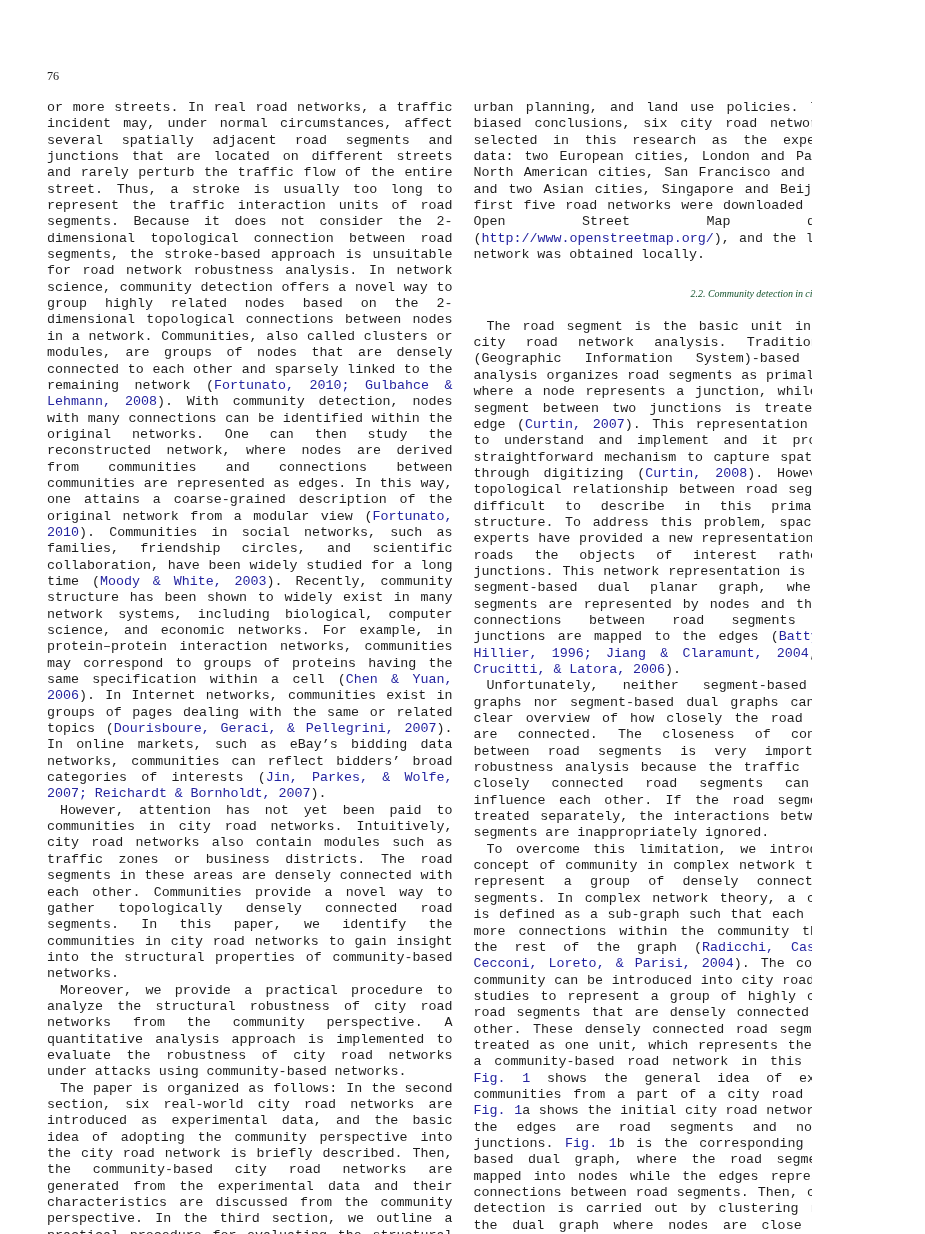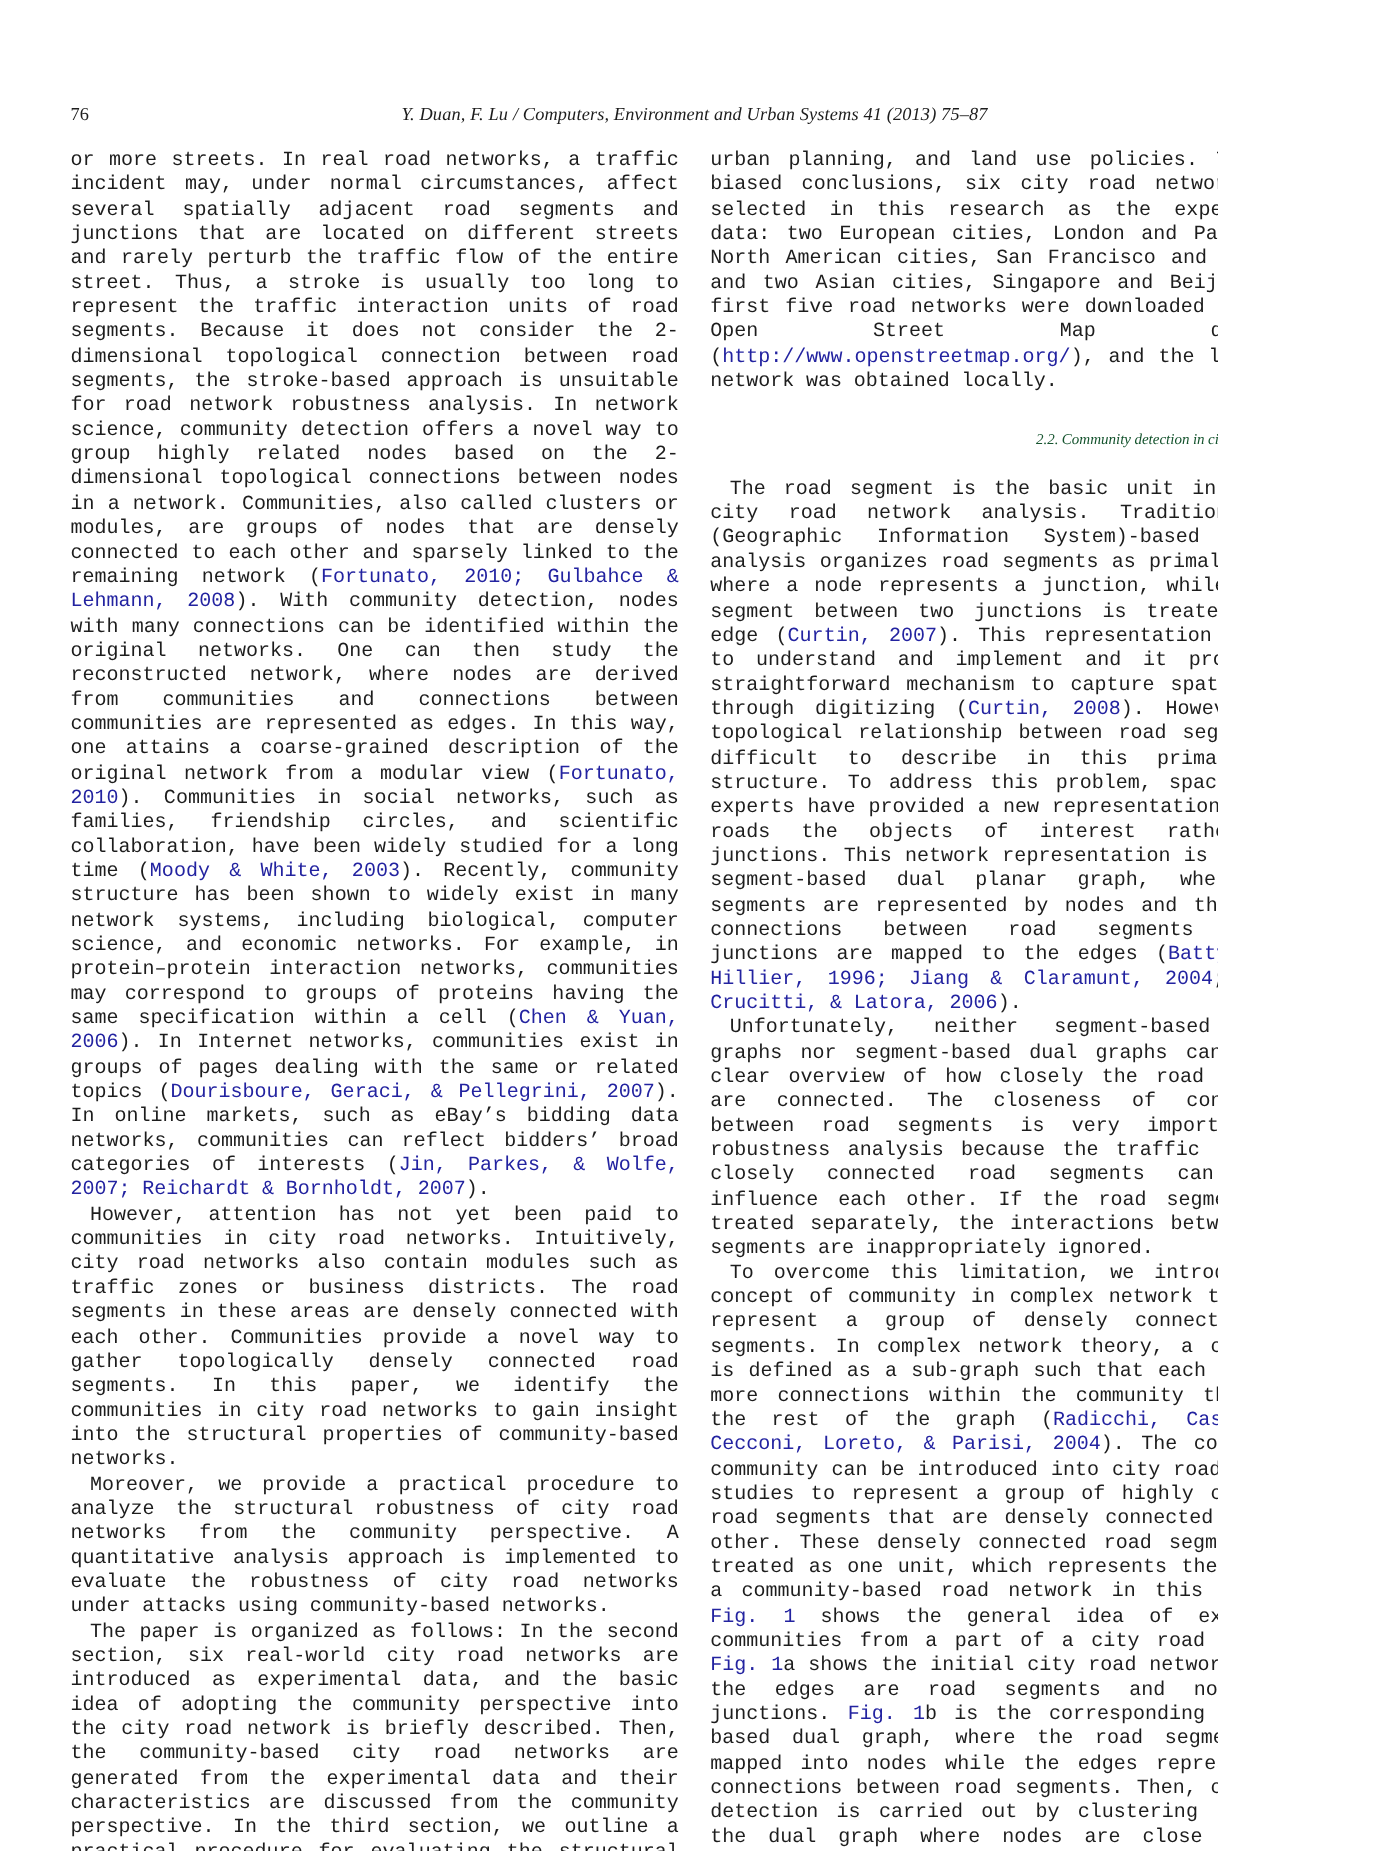--- a/index.html
+++ b/index.html
@@ -74,21 +74,20 @@
     text-decoration: none;
     cursor: pointer;
   }
 </style>
 </head>
 <body>
 
 <div class="page" style="--text-color: #1d1d1d; --link-color: #2323a0;">
   <div class="header">
     <span class="pagenum">76</span>
-    <span class="running-title">Y. Duan, F. Lu / Computers, Environment and Urban Systems 41 (2013) 75–87</span>
   </div>
   <div class="cols">
     <div class="col" id="col-left">
         <p class="para">or more streets. In real road networks, a traffic incident may, under normal circumstances, affect several spatially adjacent road segments and junctions that are located on different streets and rarely perturb the traffic flow of the entire street. Thus, a stroke is usually too long to represent the traffic interaction units of road segments. Because it does not consider the 2-dimensional topological connection between road segments, the stroke-based approach is unsuitable for road network robustness analysis. In network science, community detection offers a novel way to group highly related nodes based on the 2-dimensional topological connections between nodes in a network. Communities, also called clusters or modules, are groups of nodes that are densely connected to each other and sparsely linked to the remaining network (<a class="ref-link">Fortunato, 2010; Gulbahce &amp; Lehmann, 2008</a>). With community detection, nodes with many connections can be identified within the original networks. One can then study the reconstructed network, where nodes are derived from communities and connections between communities are represented as edges. In this way, one attains a coarse-grained description of the original network from a modular view (<a class="ref-link">Fortunato, 2010</a>). Communities in social networks, such as families, friendship circles, and scientific collaboration, have been widely studied for a long time (<a class="ref-link">Moody &amp; White, 2003</a>). Recently, community structure has been shown to widely exist in many network systems, including biological, computer science, and economic networks. For example, in protein–protein interaction networks, communities may correspond to groups of proteins having the same specification within a cell (<a class="ref-link">Chen &amp; Yuan, 2006</a>). In Internet networks, communities exist in groups of pages dealing with the same or related topics (<a class="ref-link">Dourisboure, Geraci, &amp; Pellegrini, 2007</a>). In online markets, such as eBay’s bidding data networks, communities can reflect bidders’ broad categories of interests (<a class="ref-link">Jin, Parkes, &amp; Wolfe, 2007; Reichardt &amp; Bornholdt, 2007</a>).</p>
         <p class="para indent">However, attention has not yet been paid to communities in city road networks. Intuitively, city road networks also contain modules such as traffic zones or business districts. The road segments in these areas are densely connected with each other. Communities provide a novel way to gather topologically densely connected road segments. In this paper, we identify the communities in city road networks to gain insight into the structural properties of community-based networks.</p>
         <p class="para indent">Moreover, we provide a practical procedure to analyze the structural robustness of city road networks from the community perspective. A quantitative analysis approach is implemented to evaluate the robustness of city road networks under attacks using community-based networks.</p>
         <p class="para indent">The paper is organized as follows: In the second section, six real-world city road networks are introduced as experimental data, and the basic idea of adopting the community perspective into the city road network is briefly described. Then, the community-based city road networks are generated from the experimental data and their characteristics are discussed from the community perspective. In the third section, we outline a practical procedure for evaluating the structural robustness of city road networks as well as our experimental process and main results. The process of the experiments and flow design, including parameter selection, are discussed in detail. Discussions including simplification, limitations, and the implications for further work are provided in the fourth section. We summarize our conclusions in the final section.</p>
         <h2 class="sec-heading">2. Experimental data and community detection</h2>
         <h3 class="sub-heading">1.7. Experimental data</h3>
         <p class="para indent">Different fourth have different road network forms. These differences are caused by physical conditions, historical development,</p>

